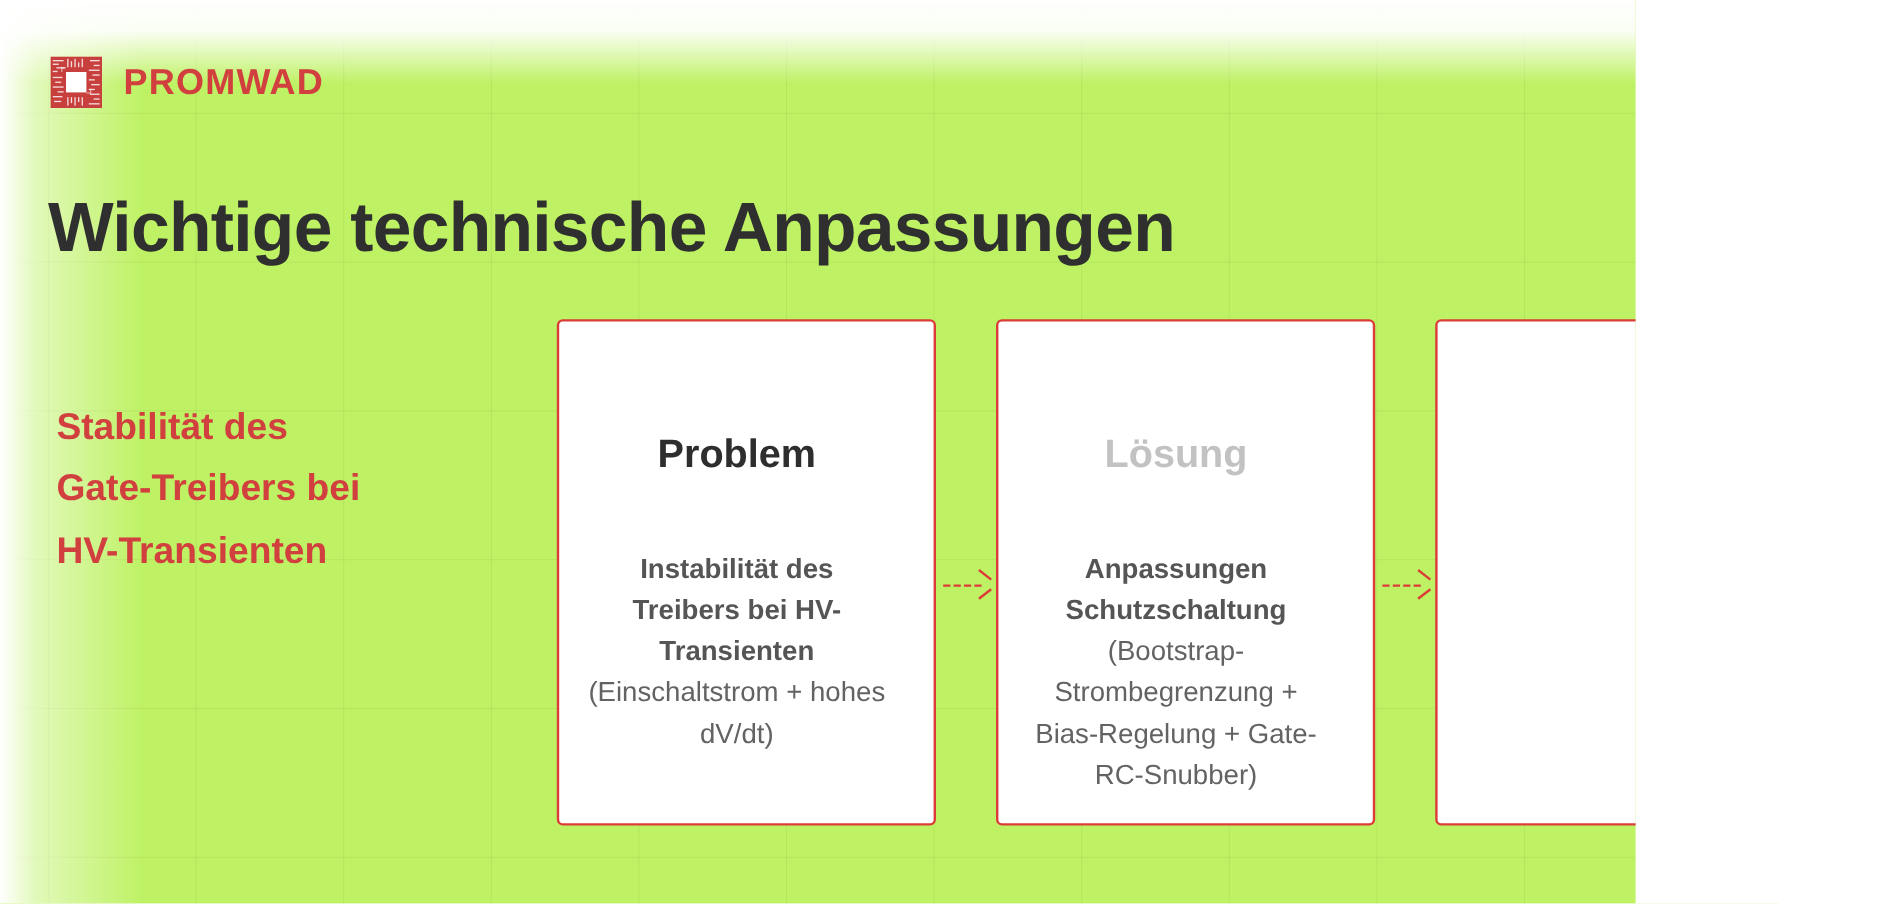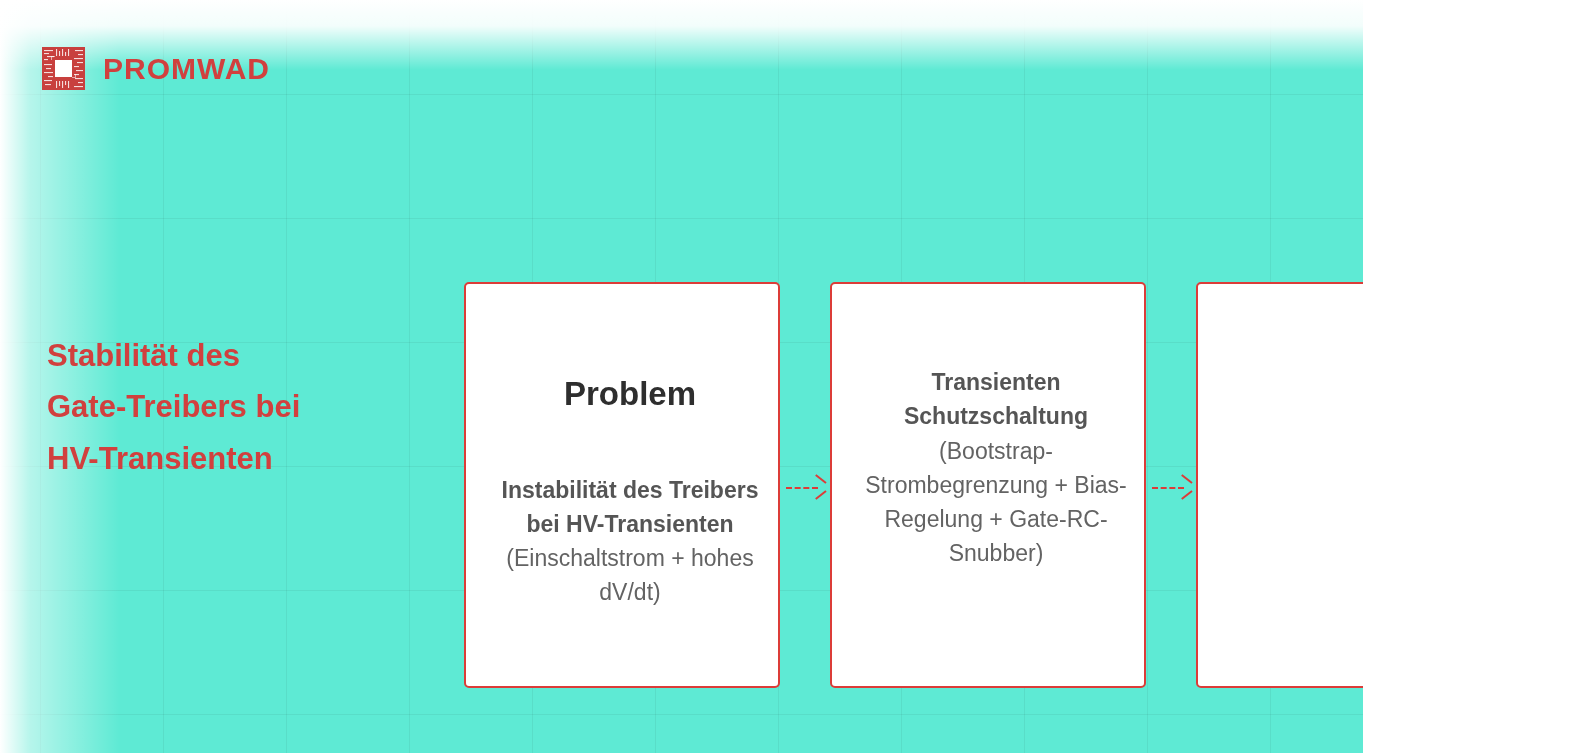--- a/index.html
+++ b/index.html
@@ -13,21 +13,21 @@
     font-family: "Liberation Sans", sans-serif;
     -webkit-font-smoothing: antialiased;
   }
 
   
   .slide {
     position: relative;
     width: 1363px;
     height: 753px;
     overflow: hidden;
-    background: #5eead4;
+    background: #bef264;
   }
 
   
   .grid-bg {
     position: absolute;
     left: 0;
     top: 0;
     width: 1580px;
     height: 753px;
     background-image:
@@ -115,25 +115,24 @@
     display: flex;
     align-items: stretch;
   }
 
   .card {
     position: relative;
     border: 2px solid #dc3c38;
     border-radius: 5px;
     background: #ffffff;
     box-sizing: border-box;
-    padding: 22px 4px 18px 20px;
+    padding: 22px 36px 18px 20px;
     text-align: center;
     display: flex;
     flex-direction: column;
-    margin-top: 16px;
   }
   .card-1 { width: 316px; }
   .card-2 { width: 316px; }
   .card-3 { width: 318px; }
 
   .card-head {
     font-size: 33px;
     font-weight: 700;
     line-height: 1.2;
     margin-top: 68px;
@@ -249,41 +248,43 @@
         <g fill="#ffffff" opacity="0.55">
           <rect x="9" y="9" width="4" height="1"></rect>
           <rect x="9" y="9" width="1" height="4"></rect>
           <rect x="30" y="30" width="4" height="1"></rect>
           <rect x="33" y="27" width="1" height="4"></rect>
         </g>
       </svg>
       <span class="brand-name">PROMWAD</span>
     </div>
 
+    <h1 class="page-title">Wichtige technische Anpassungen</h1>
 
     <div class="row-label">Stabilität des Gate-Treibers bei HV-Transienten</div>
 
     <div class="cards">
 
       <div class="card card-1">
         <div class="card-head head-dark">Problem</div>
         <div class="card-body">
           <span class="strong">Instabilität des Treibers bei HV-Transienten</span>
           <span class="normal">(Einschaltstrom + hohes dV/dt)</span>
         </div>
       </div>
 
       <div class="connector">
         <span class="dash"></span>
         <span class="head"></span>
       </div>
 
       <div class="card card-2">
+        <div class="card-head head-muted">Lösung</div>
         <div class="card-body">
-          <span class="strong">Transienten Schutzschaltung</span>
+          <span class="strong">Anpassungen Schutzschaltung</span>
           <span class="normal">(Bootstrap-Strombegrenzung + Bias-Regelung + Gate-RC-Snubber)</span>
         </div>
       </div>
 
       <div class="connector">
         <span class="dash"></span>
         <span class="head"></span>
       </div>
 
       <div class="card card-3">

